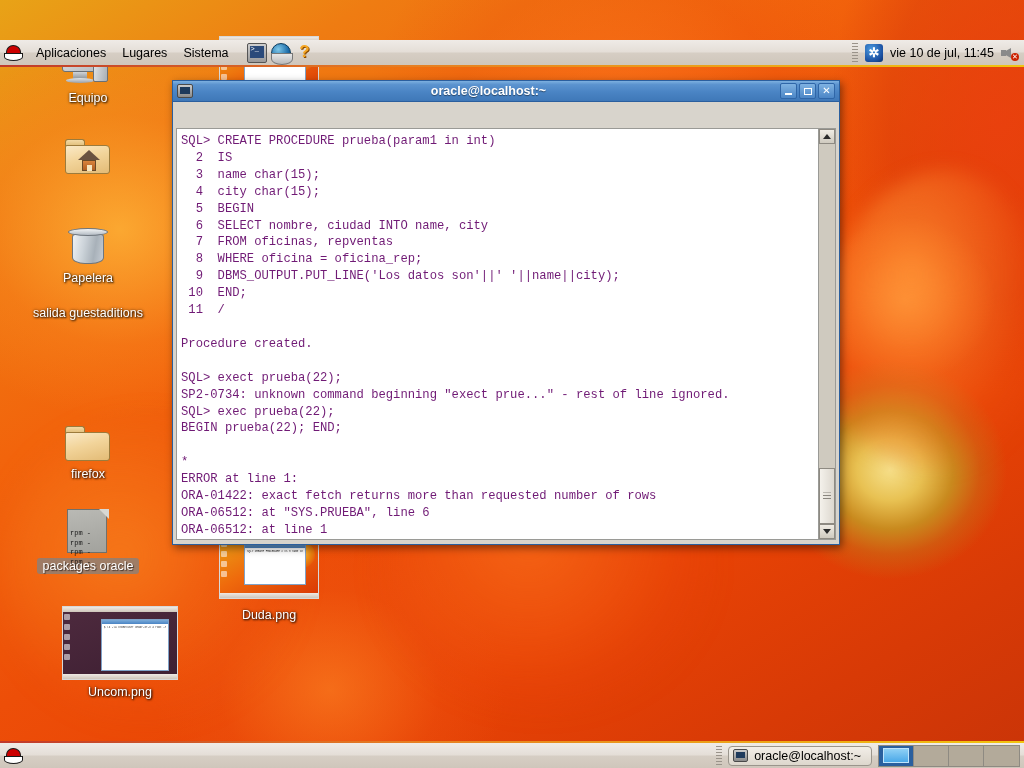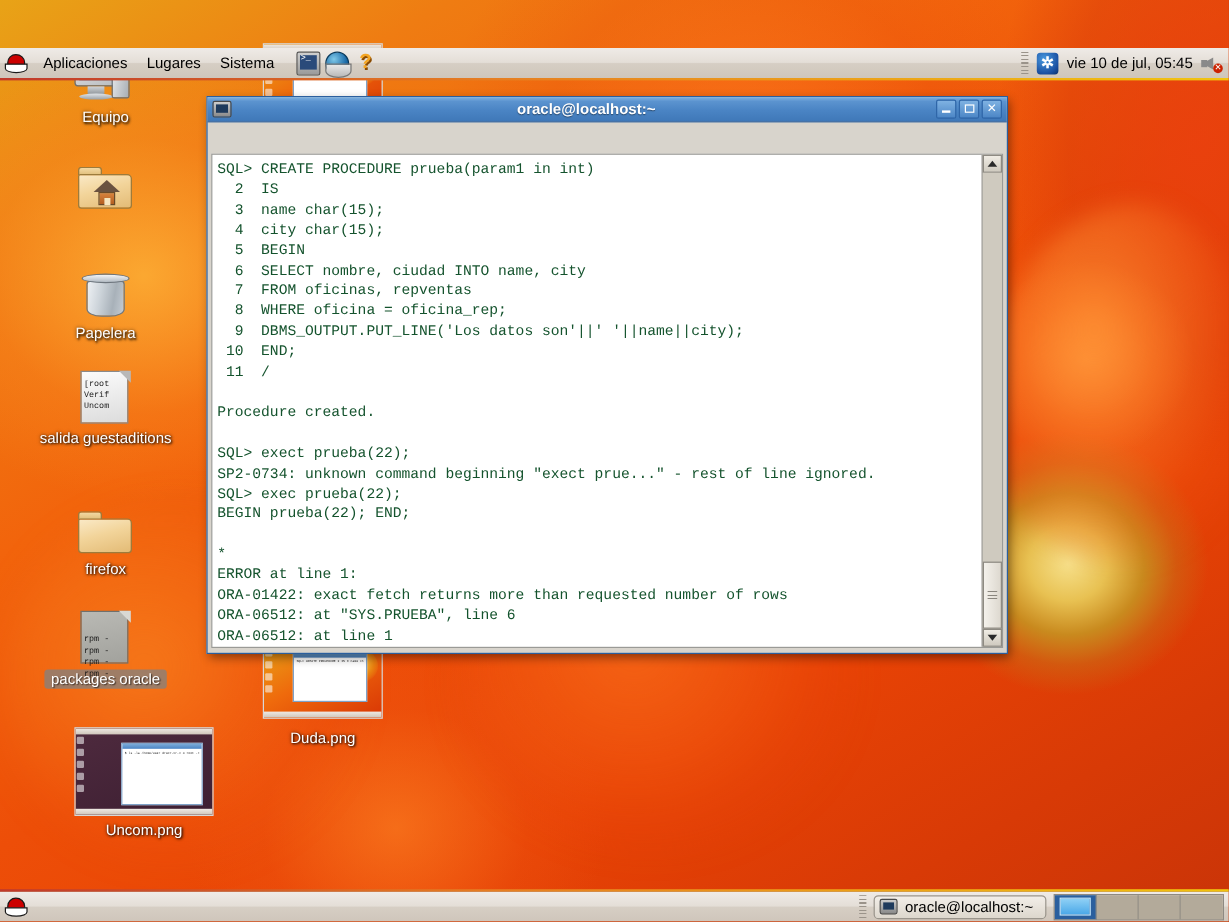--- a/index.html
+++ b/index.html
@@ -332,21 +332,21 @@
   #term-menubar .mitem { padding:3px 8px; cursor:default; }
   #term-menubar u { text-decoration:underline; }
   #term-body {
     position:absolute; left:3px; top:47px; right:3px; bottom:4px;
     display:flex; background:#fff; border:1px solid #9a9a96;
   }
   #term-text {
     flex:1; padding:4px 2px 2px 4px;
     font-family:"Liberation Mono", monospace;
     font-size:12.2px; line-height:16.9px;
-    color:#14532d; white-space:pre; overflow:hidden;
+    color:#701a75; white-space:pre; overflow:hidden;
   }
   #term-scrollbar {
     width:17px; background:#d4d0c8; border-left:1px solid #9a9a96;
     display:flex; flex-direction:column;
   }
   .sb-btn {
     height:15px; background:linear-gradient(180deg,#f0ece4,#cfcabf);
     border:1px solid #8e8a82; display:flex; align-items:center; justify-content:center;
     cursor:pointer; flex:none;
   }
@@ -430,21 +430,21 @@
     <div class="launch-ico launch-term"></div>
     <div class="launch-ico launch-web"></div>
     <div class="launch-ico launch-help">?</div>
   </div>
 
   <div class="spacer"></div>
 
   <div class="tray">
     <div class="handle-grip"></div>
     <div class="bt-icon">✲</div>
-    <div class="clock-text">vie 10 de jul, 05:45</div>
+    <div class="clock-text">vie 10 de jul, 11:45</div>
     <div class="speaker-icon">
       <div class="body"></div>
         <div class="cone"></div>
         <div class="mute">✕</div>
     </div>
   </div>
 </div>
 
 <div class="dicon" style="left:30px; top:36px;">
   <div class="glyph">
@@ -477,31 +477,20 @@
   <div class="glyph">
     <div class="ico-trash">
         <div class="can"></div>
         <div class="lid"></div>
       </div>
   </div>
   <div class="dlabel">Papelera</div>
 </div>
 
 <div class="dicon" style="left:30px; top:303px;">
-  <div class="glyph">
-    <div class="ico-doc">
-      <div class="page"></div>
-        <div class="fold"></div>
-      <div class="lines">
-        <div>[root</div>
-        <div>Verif</div>
-        <div>Uncom</div>
-      </div>
-    </div>
-  </div>
   <div class="dlabel">salida guestaditions</div>
 </div>
 
 <div class="dicon" style="left:30px; top:412px;">
   <div class="glyph">
     <div class="ico-folder">
         <div class="tab"></div>
         <div class="body"></div>
       </div>
   </div>

